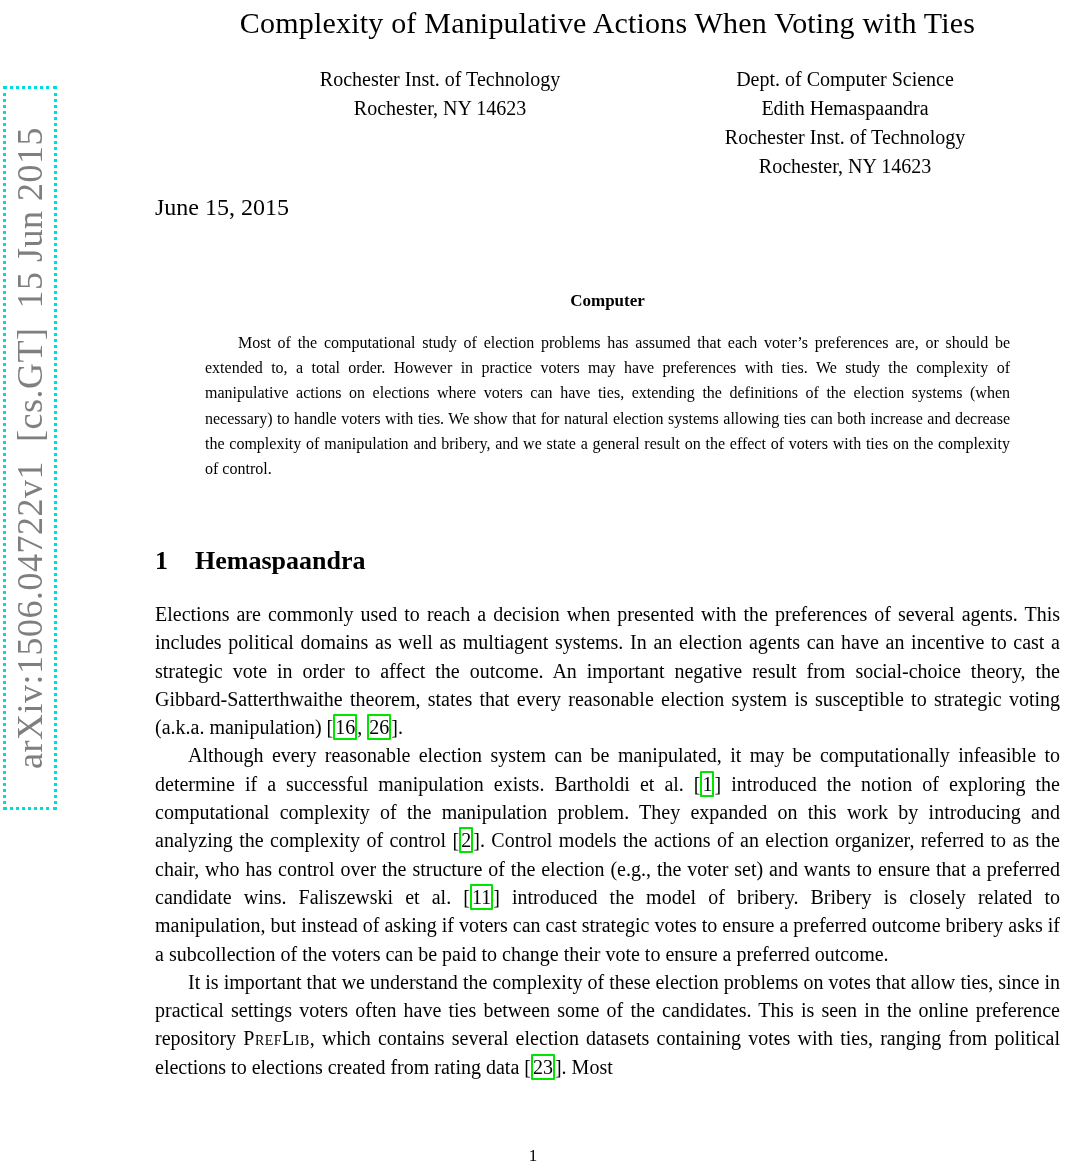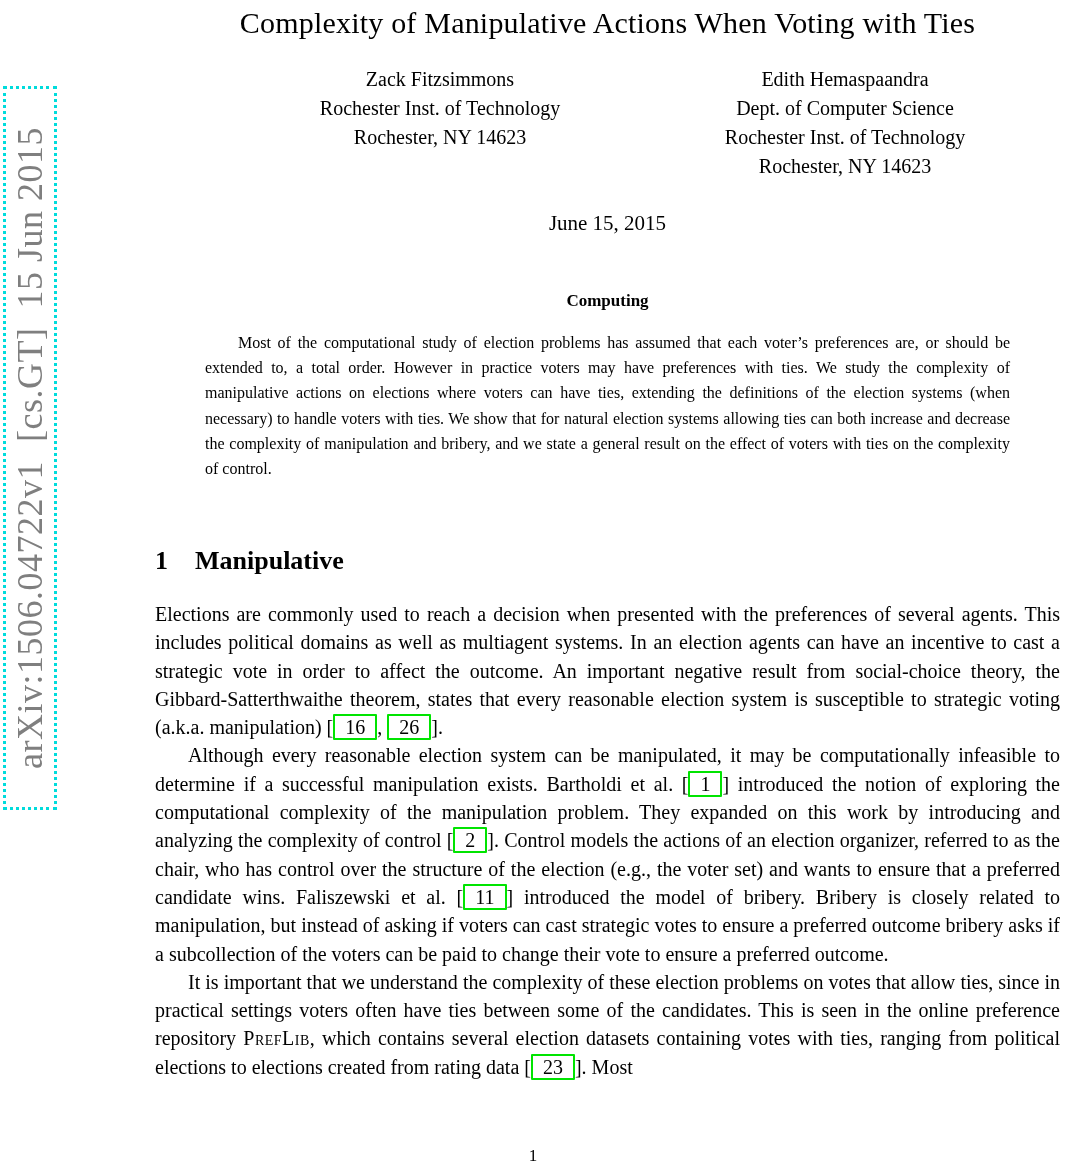--- a/index.html
+++ b/index.html
@@ -46,22 +46,22 @@
     position: absolute; top: 65px; left: 0; width: 100%;
   }
   .author-col {
     position: absolute; width: 420px;
     text-align: center;
     font-size: 20px; line-height: 29px;
   }
   .author-col.col-0 { left: 75px; }
   .author-col.col-1 { left: 480px; }
   .paper-date {
-    position: absolute; top: 211px; left: 0; width: 100%;
-    text-align: center; font-size: 21px;
+    position: absolute; top: 194px; left: 0; width: 100%;
+    text-align: left; font-size: 24px;
   }
 
   
   .abstract-heading {
     position: absolute; top: 291px; left: 0; width: 100%;
     text-align: center; font-size: 17px; font-weight: bold;
   }
   .abstract-text {
     position: absolute; top: 330px; left: 50px; width: 805px;
     font-size: 16px; line-height: 25.2px;
@@ -80,21 +80,21 @@
   .paras {
     position: absolute; top: 600px; left: 0; width: 905px;
     font-size: 20px; line-height: 28.3px;
     text-align: justify;
   }
   .body-para { margin: 0; }
   .body-para.indent { text-indent: 33px; }
 
   .cite {
     border: 2px solid var(--cite-green, #00e400);
-    padding: 0 10px;
+    padding: 0 0;
     border-radius: 1px;
   }
   .smallcaps { font-variant-caps: small-caps; letter-spacing: 0.5px; }
 
   .page-number {
     position: absolute; top: 1146px; left: 0; width: 100%;
     text-align: center; font-size: 17px;
   }
 </style>
 </head>
@@ -105,40 +105,39 @@
   <div class="watermark-box">
     <div class="watermark-text">arXiv:1506.04722v1  [cs.GT]  15 Jun 2015</div>
   </div>
 
   <div class="content">
 
     <h1 class="paper-title">Complexity of Manipulative Actions When Voting with Ties</h1>
 
     <div class="authors">
         <div class="author-col col-0">
-          <div>Zack Fitzsimmons</div>
           <div>Rochester Inst. of Technology</div>
           <div>Rochester, NY 14623</div>
         </div>
         <div class="author-col col-1">
+          <div>Dept. of Computer Science</div>
           <div>Edith Hemaspaandra</div>
-          <div>Dept. of Computer Science</div>
           <div>Rochester Inst. of Technology</div>
           <div>Rochester, NY 14623</div>
         </div>
       </div>
 
     <div class="paper-date">June 15, 2015</div>
 
-    <div class="abstract-heading">Computing</div>
+    <div class="abstract-heading">Computer</div>
 
     <p class="abstract-text">Most of the computational study of election problems has assumed that each voter’s preferences are, or should be extended to, a total order.  However in practice voters may have preferences with ties. We study the complexity of manipulative actions on elections where voters can have ties, extending the definitions of the election systems (when necessary) to handle voters with ties. We show that for natural election systems allowing ties can both increase and decrease the complexity of manipulation and bribery, and we state a general result on the effect of voters with ties on the complexity of control.</p>
 
     <h2 class="section-heading">
-      <span class="sec-num">1</span><span>Manipulative</span>
+      <span class="sec-num">1</span><span>Hemaspaandra</span>
     </h2>
 
     <div class="paras">
         <p class="body-para">Elections are commonly used to reach a decision when presented with the preferences of several agents.  This includes political domains as well as multiagent systems.  In an election agents can have an incentive to cast a strategic vote in order to affect the outcome.  An important negative result from social-choice theory, the Gibbard-Satterthwaithe theorem, states that every reasonable election system is susceptible to strategic voting (a.k.a. manipulation) [<span class="cite">16</span>, <span class="cite">26</span>].</p>
         <p class="body-para indent">Although every reasonable election system can be manipulated, it may be computationally infeasible to determine if a successful manipulation exists.  Bartholdi et al. [<span class="cite">1</span>] introduced the notion of exploring the computational complexity of the manipulation problem.  They expanded on this work by introducing and analyzing the complexity of control [<span class="cite">2</span>].  Control models the actions of an election organizer, referred to as the chair, who has control over the structure of the election (e.g., the voter set) and wants to ensure that a preferred candidate wins. Faliszewski et al. [<span class="cite">11</span>] introduced the model of bribery.  Bribery is closely related to manipulation, but instead of asking if voters can cast strategic votes to ensure a preferred outcome bribery asks if a subcollection of the voters can be paid to change their vote to ensure a preferred outcome.</p>
         <p class="body-para indent">It is important that we understand the complexity of these election problems on votes that allow ties, since in practical settings voters often have ties between some of the candidates.  This is seen in the online preference repository <span class="smallcaps">PrefLib</span>, which contains several election datasets containing votes with ties, ranging from political elections to elections created from rating data [<span class="cite">23</span>].  Most</p>
       </div>
 
   </div>
 

